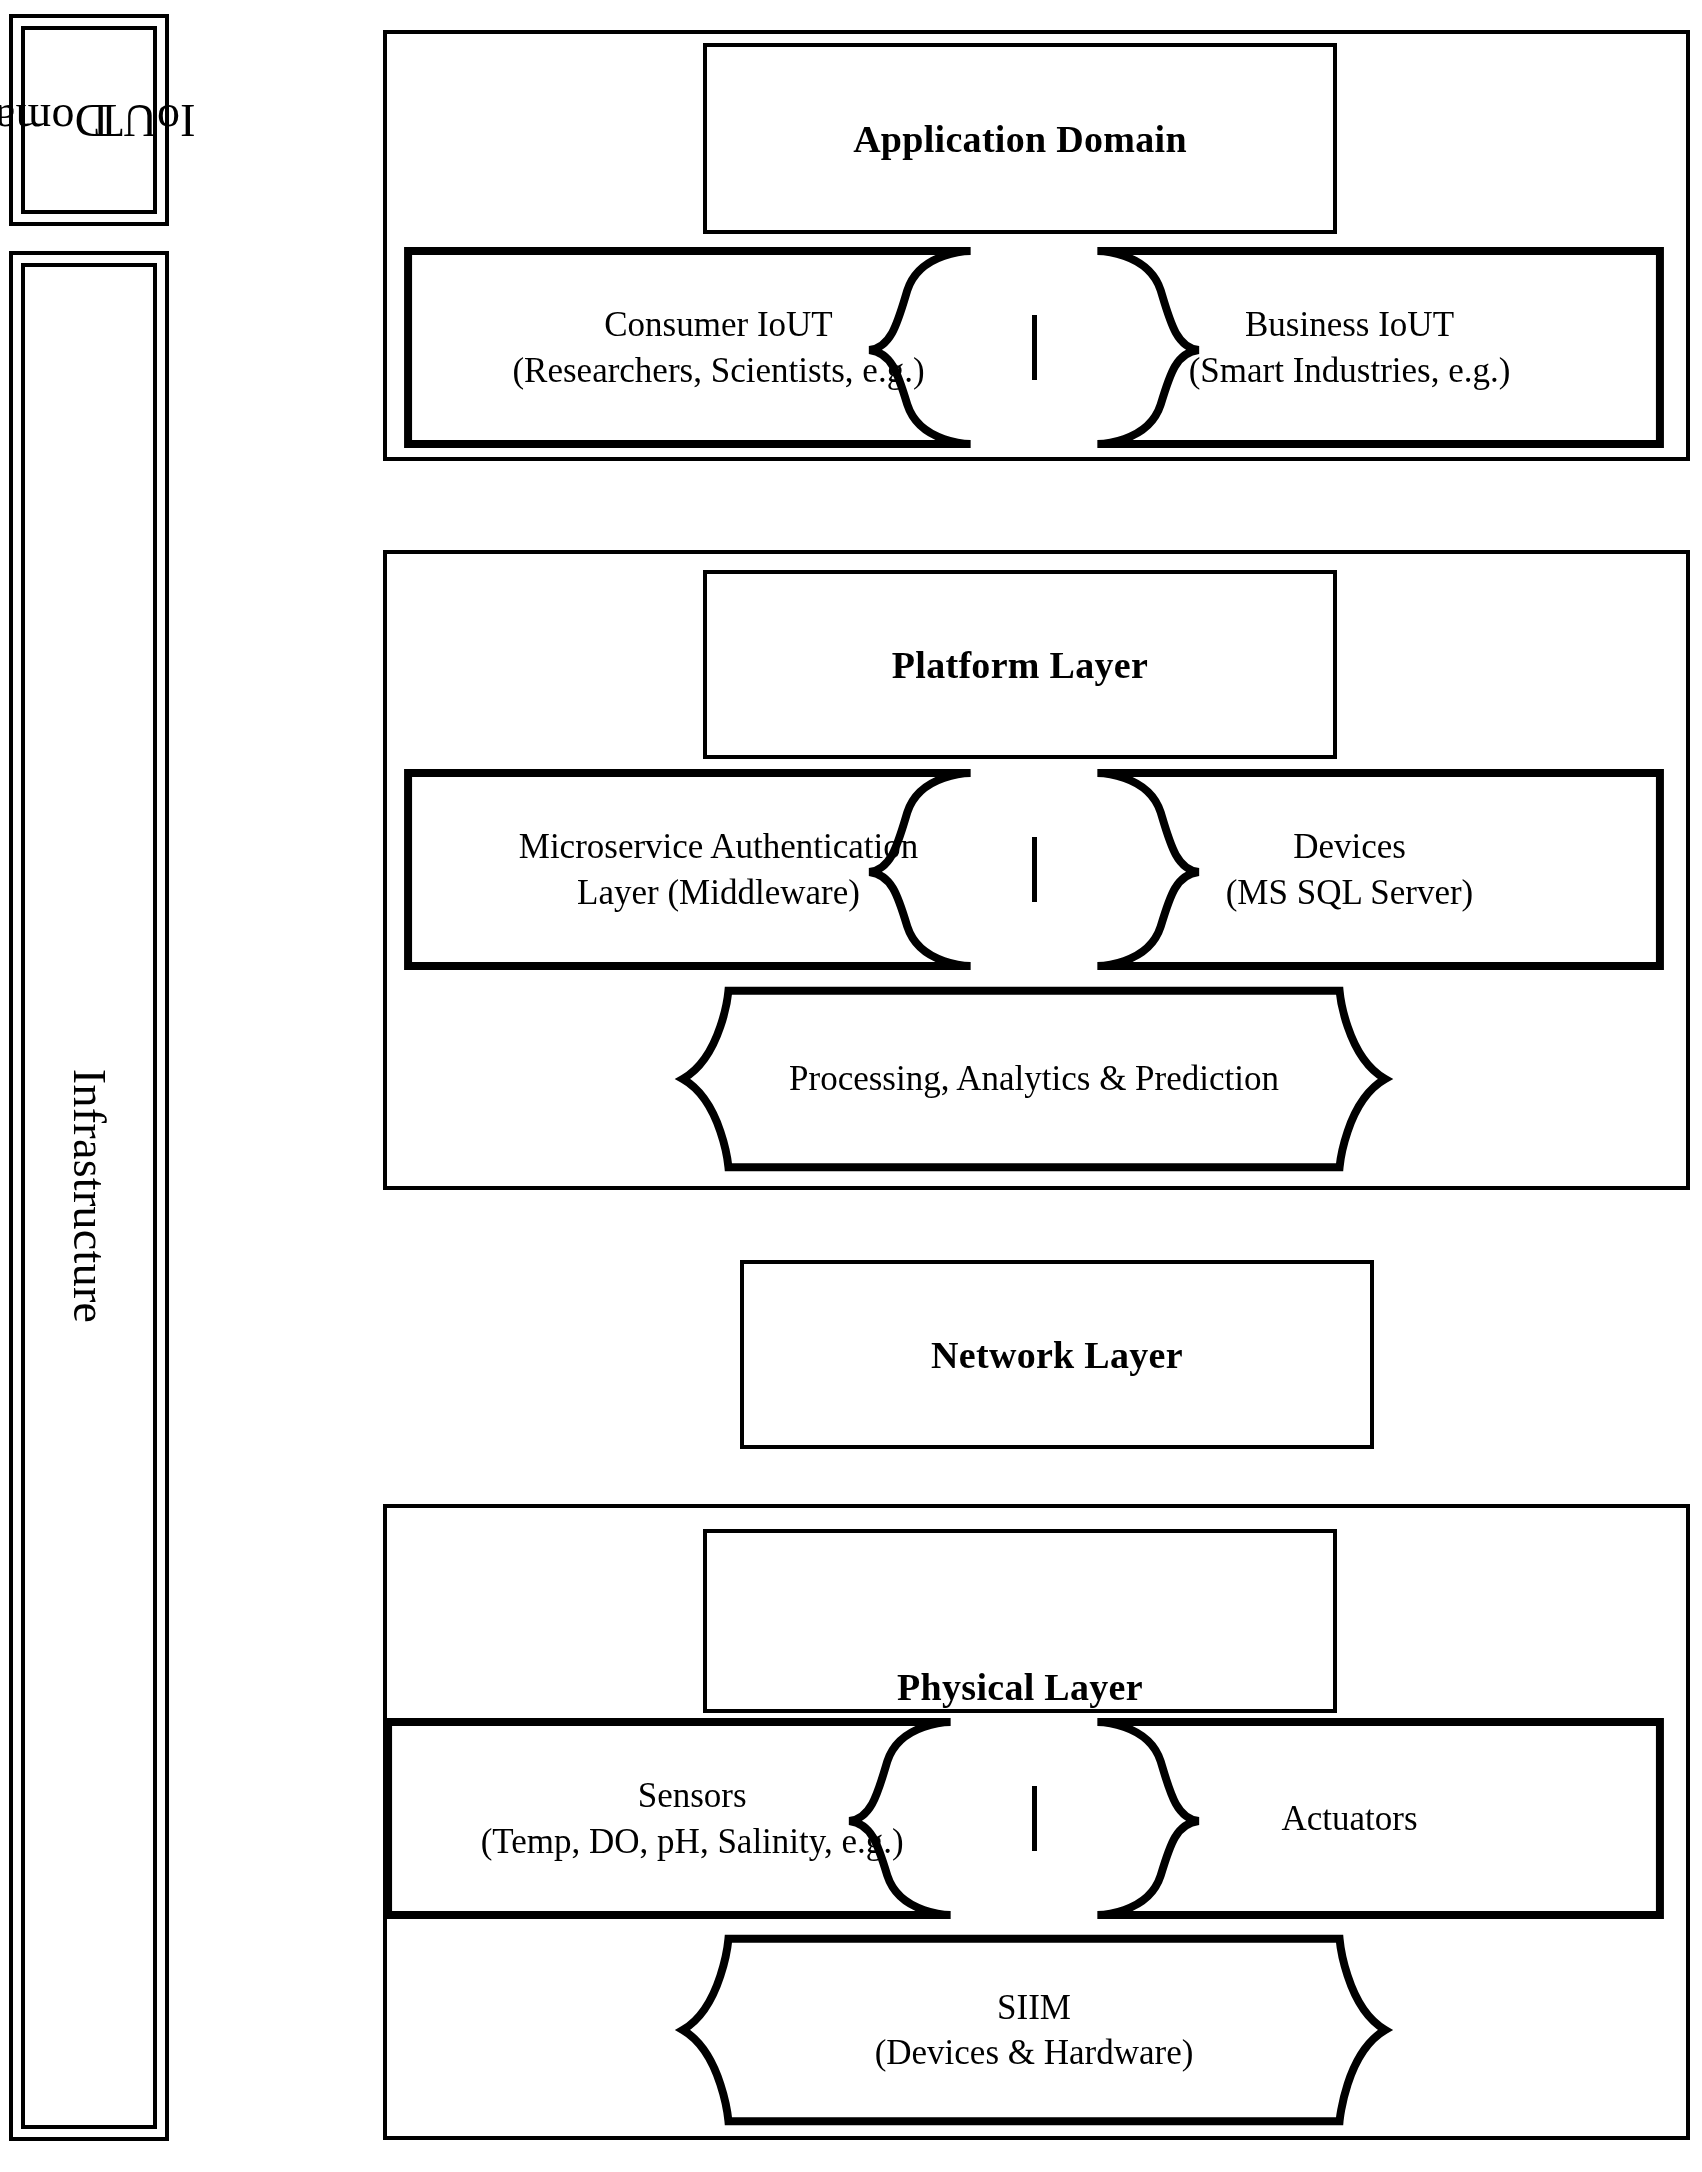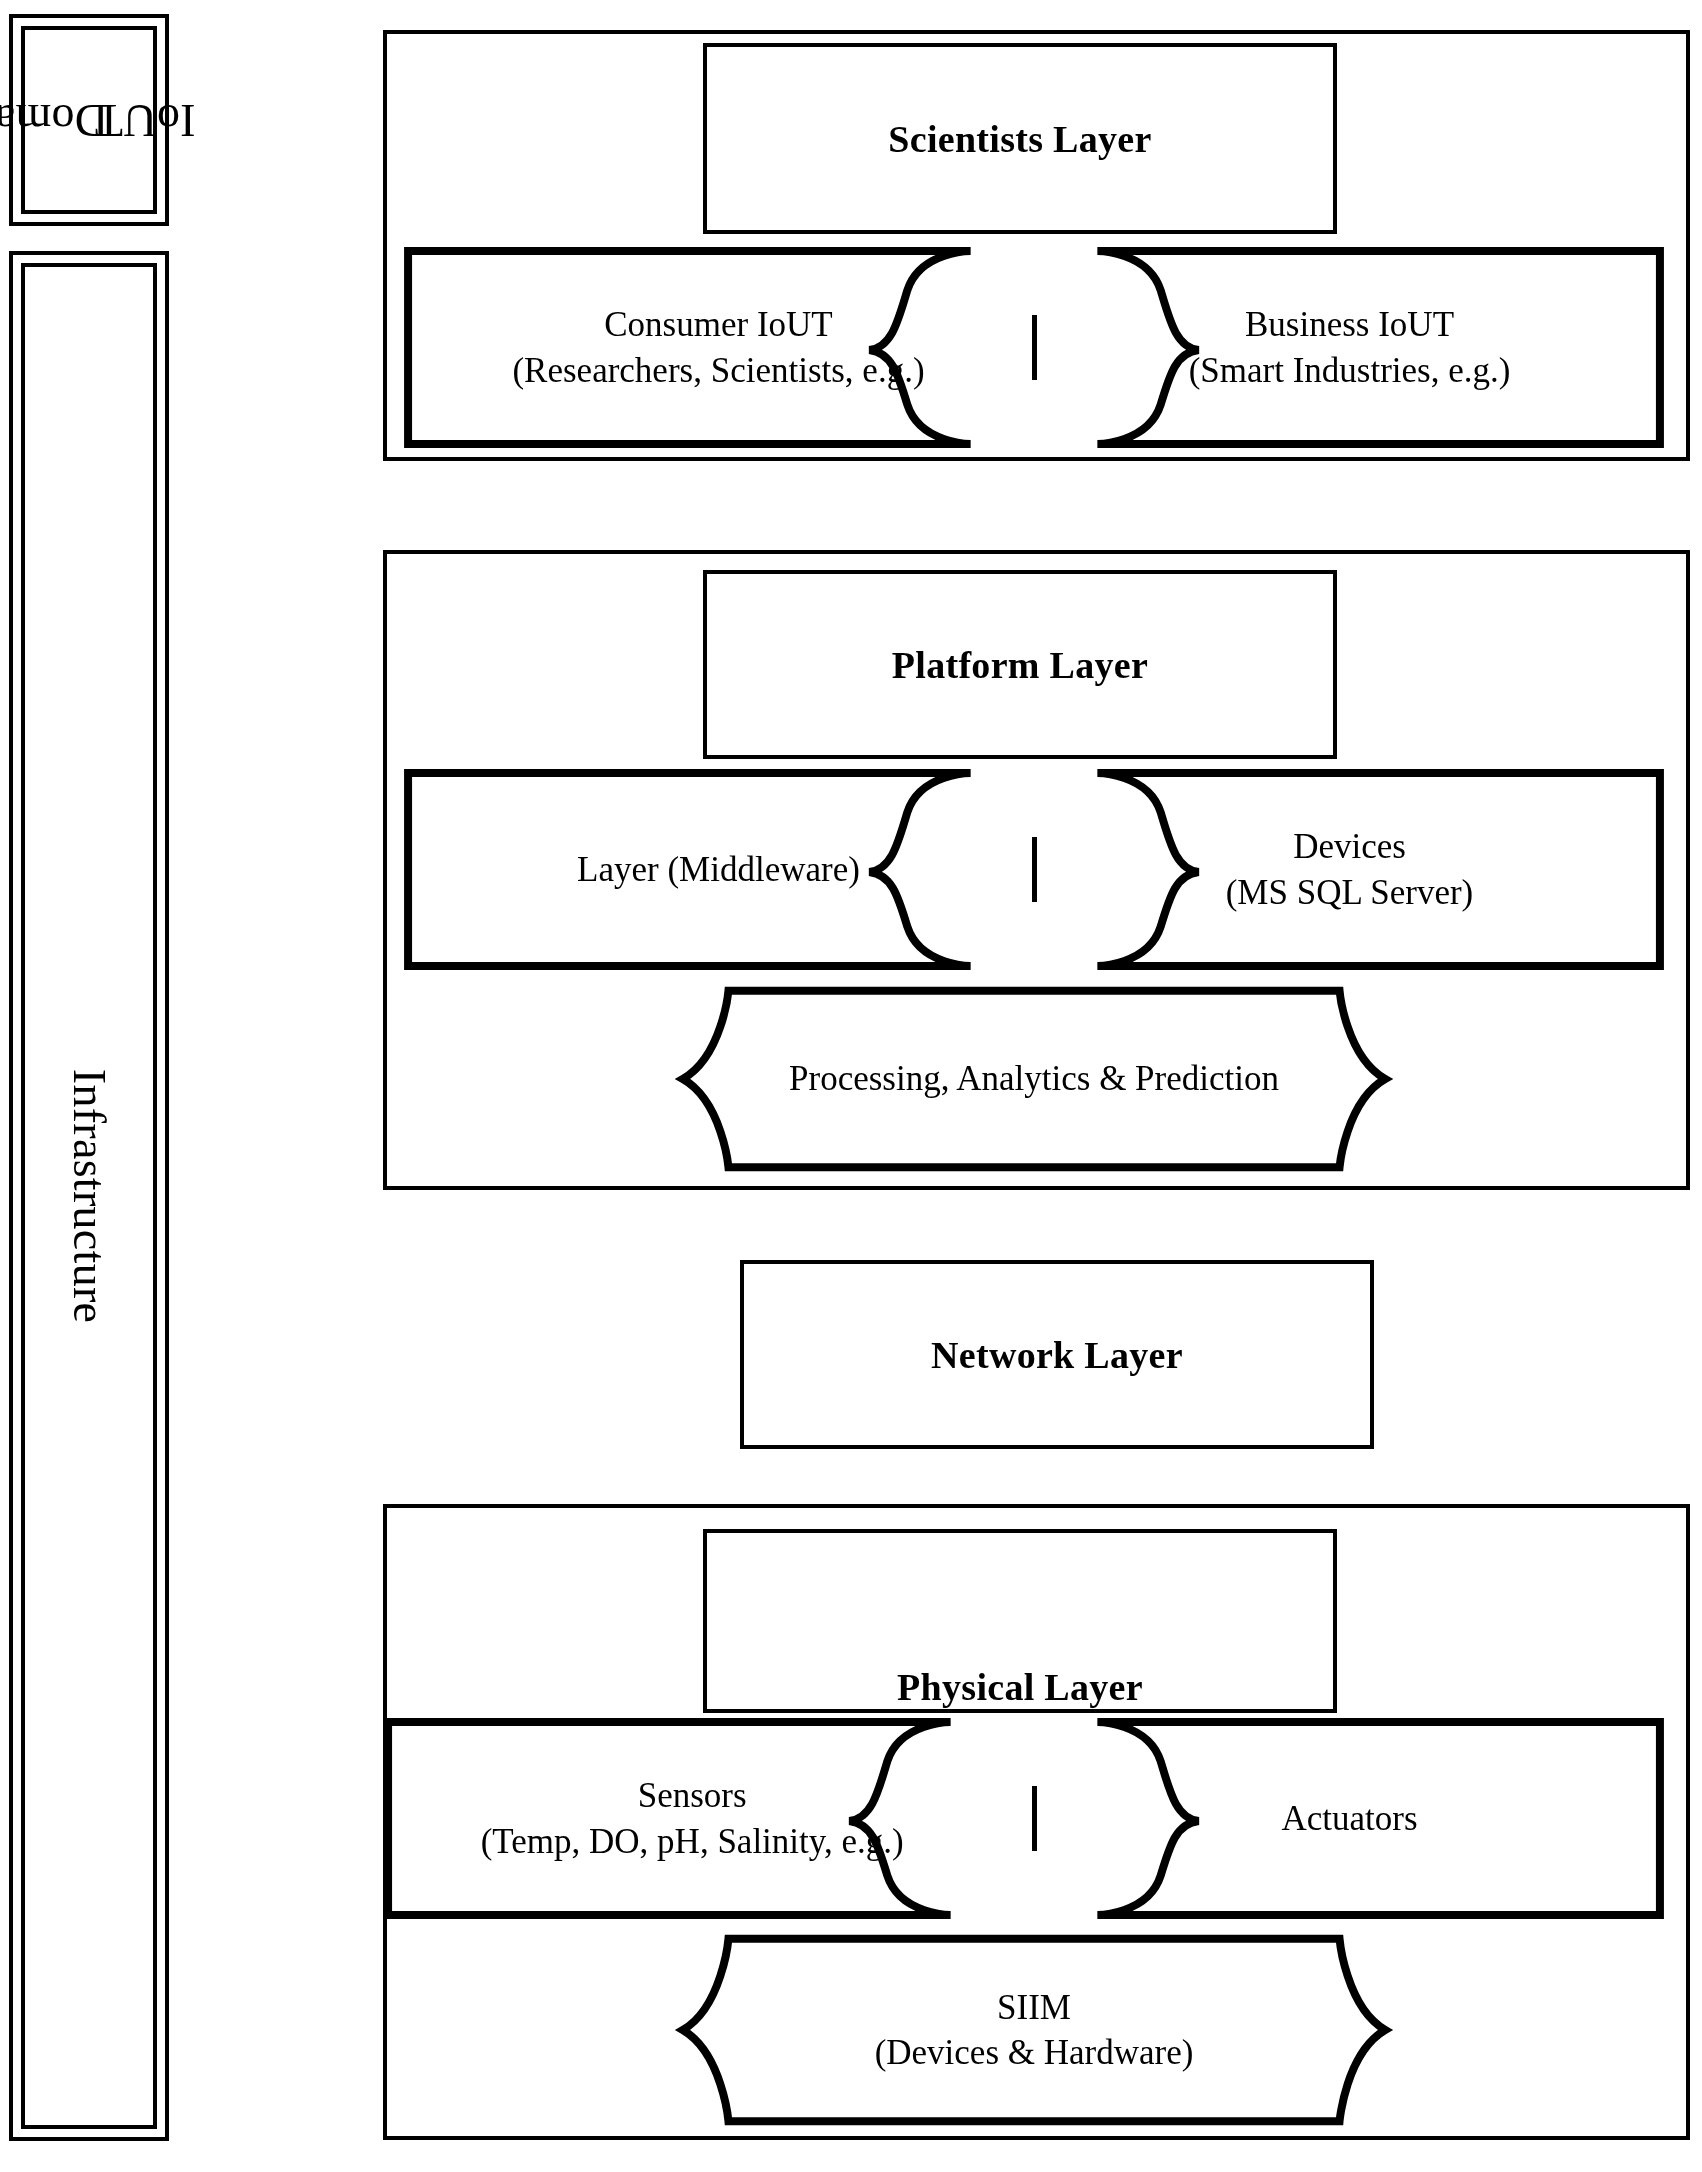--- a/index.html
+++ b/index.html
@@ -67,21 +67,21 @@
     <div class="side-label">
       <span>Infrastructure</span>
     </div>
   </div>
 </div>
 
 <div class="abs outer-box" style="left:383px;top:30px;width:1307px;height:431px;">
 </div>
 
 <div class="abs plain-box layer-title" style="left:703px;top:43px;width:634px;height:191px;">
-  <span>Scientists Layer</span>
+  <span>Application Domain</span>
 </div>
 
 <div class="brace" style="left:403px;top:246px;width:631px;height:203px;">
   <svg viewBox="0 0 996 320" preserveAspectRatio="none">
     <path d="M 100 8 L 988 8 L 988 312 L 100 312
              C 100 312 180 312 200 250
              C 215 200 225 168 260 164
              C 225 160 215 120 200 70
              C 180 8 100 8 100 8 Z" fill="#ffffff" stroke="#000000" stroke-width="8" vector-effect="non-scaling-stroke" transform="translate(996,0) scale(-1,1)"></path>
   </svg>
@@ -116,20 +116,21 @@
 
 <div class="brace" style="left:403px;top:768px;width:631px;height:203px;">
   <svg viewBox="0 0 996 320" preserveAspectRatio="none">
     <path d="M 100 8 L 988 8 L 988 312 L 100 312
              C 100 312 180 312 200 250
              C 215 200 225 168 260 164
              C 225 160 215 120 200 70
              C 180 8 100 8 100 8 Z" fill="#ffffff" stroke="#000000" stroke-width="8" vector-effect="non-scaling-stroke" transform="translate(996,0) scale(-1,1)"></path>
   </svg>
   <div class="btxt">
+    <span class="l1">Microservice Authentication</span>
     <span class="l2">Layer (Middleware)</span>
   </div>
 </div>
 
 <div class="brace" style="left:1034px;top:768px;width:631px;height:203px;">
   <svg viewBox="0 0 996 320" preserveAspectRatio="none">
     <path d="M 100 8 L 988 8 L 988 312 L 100 312
              C 100 312 180 312 200 250
              C 215 200 225 168 260 164
              C 225 160 215 120 200 70

